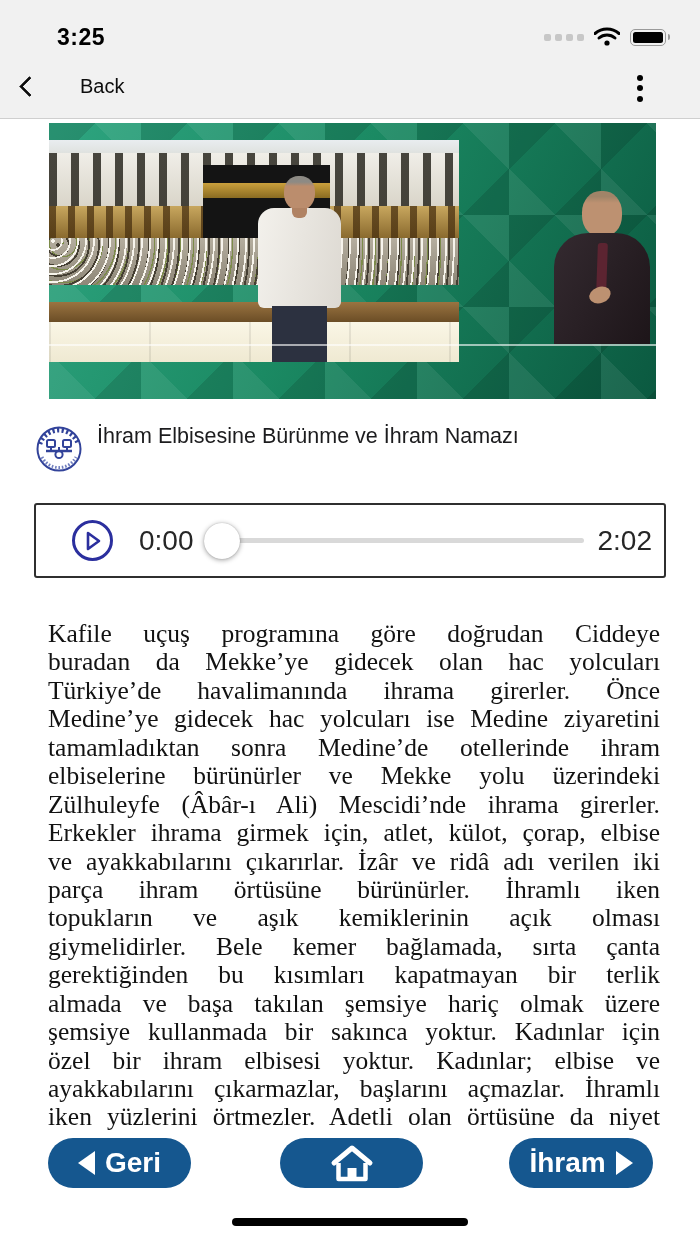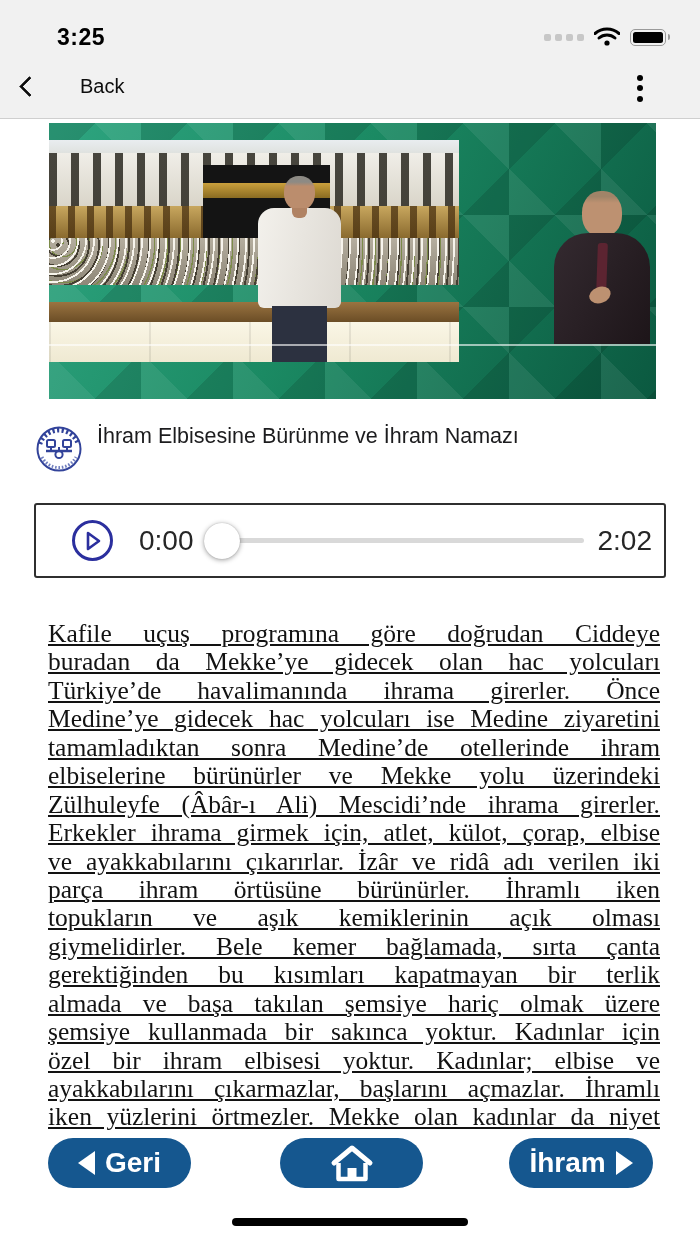--- a/index.html
+++ b/index.html
@@ -106,21 +106,21 @@
   .slider { position:relative; flex:1 1 auto; height:40px; margin-left:10px; cursor:pointer; }
   .slider-track { position:absolute; left:8px; right:0; top:17.5px; height:5px; border-radius:3px;
     background:#d9d9d9; }
   .slider-thumb { position:absolute; left:0; top:2px; width:36px; height:36px; border-radius:50%;
     background:#fff; box-shadow:0 1px 5px rgba(0,0,0,.38), 0 0 1px rgba(0,0,0,.25); }
 
   
   .body-text { position:absolute; left:48px; top:620px; width:612px; height:514px; overflow:hidden;
     font-family:"Liberation Serif", serif; font-size:25.5px; color:#121212; }
   .text-line { text-align:justify; text-align-last:justify; text-justify:inter-word;
-    height:28.45px; line-height:28.45px; white-space:nowrap;text-decoration:underline; }
+    height:28.45px; line-height:28.45px; white-space:nowrap; }
 
   
   .footer-btn { position:absolute; top:1138px; height:50px; border-radius:25px; background:#15578f;
     border:none; display:flex; align-items:center; justify-content:center; gap:10px; cursor:pointer;
     color:#fff; font-family:"Liberation Sans", sans-serif; font-weight:700; font-size:28px; }
   .btn-geri { left:48px; width:143px; }
   .btn-home { left:280px; width:143px; }
   .btn-ileri { left:509px; width:144px; }
   .tri-left { width:0; height:0; border-top:12px solid transparent; border-bottom:12px solid transparent;
     border-right:17px solid #fff; }
@@ -236,21 +236,21 @@
       <div class="text-line">Erkekler ihrama girmek için, atlet, külot, çorap, elbise</div>
       <div class="text-line">ve ayakkabılarını çıkarırlar. İzâr ve ridâ adı verilen iki</div>
       <div class="text-line">parça ihram örtüsüne bürünürler. İhramlı iken</div>
       <div class="text-line">topukların ve aşık kemiklerinin açık olması</div>
       <div class="text-line">giymelidirler. Bele kemer bağlamada, sırta çanta</div>
       <div class="text-line">gerektiğinden bu kısımları kapatmayan bir terlik</div>
       <div class="text-line">almada ve başa takılan şemsiye hariç olmak üzere</div>
       <div class="text-line">şemsiye kullanmada bir sakınca yoktur. Kadınlar için</div>
       <div class="text-line">özel bir ihram elbisesi yoktur. Kadınlar; elbise ve</div>
       <div class="text-line">ayakkabılarını çıkarmazlar, başlarını açmazlar. İhramlı</div>
-      <div class="text-line">iken yüzlerini örtmezler. Mekke olan kadınlar da niyet</div>
+      <div class="text-line">iken yüzlerini örtmezler. Adetli olan örtüsüne da niyet</div>
     </div>
 
   <button class="footer-btn btn-geri">
     <span class="tri-left"></span>
     <span>Geri</span>
   </button>
   <button class="footer-btn btn-home">
     <svg width="46" height="38" viewBox="0 0 46 38">
       <path d="M5 19 L23 4 L41 19" fill="none" stroke="#fff" stroke-width="5" stroke-linecap="round" stroke-linejoin="round"></path>
       <path d="M9.5 19 V35 H36.5 V19" fill="none" stroke="#fff" stroke-width="4.5" stroke-linejoin="round"></path>

